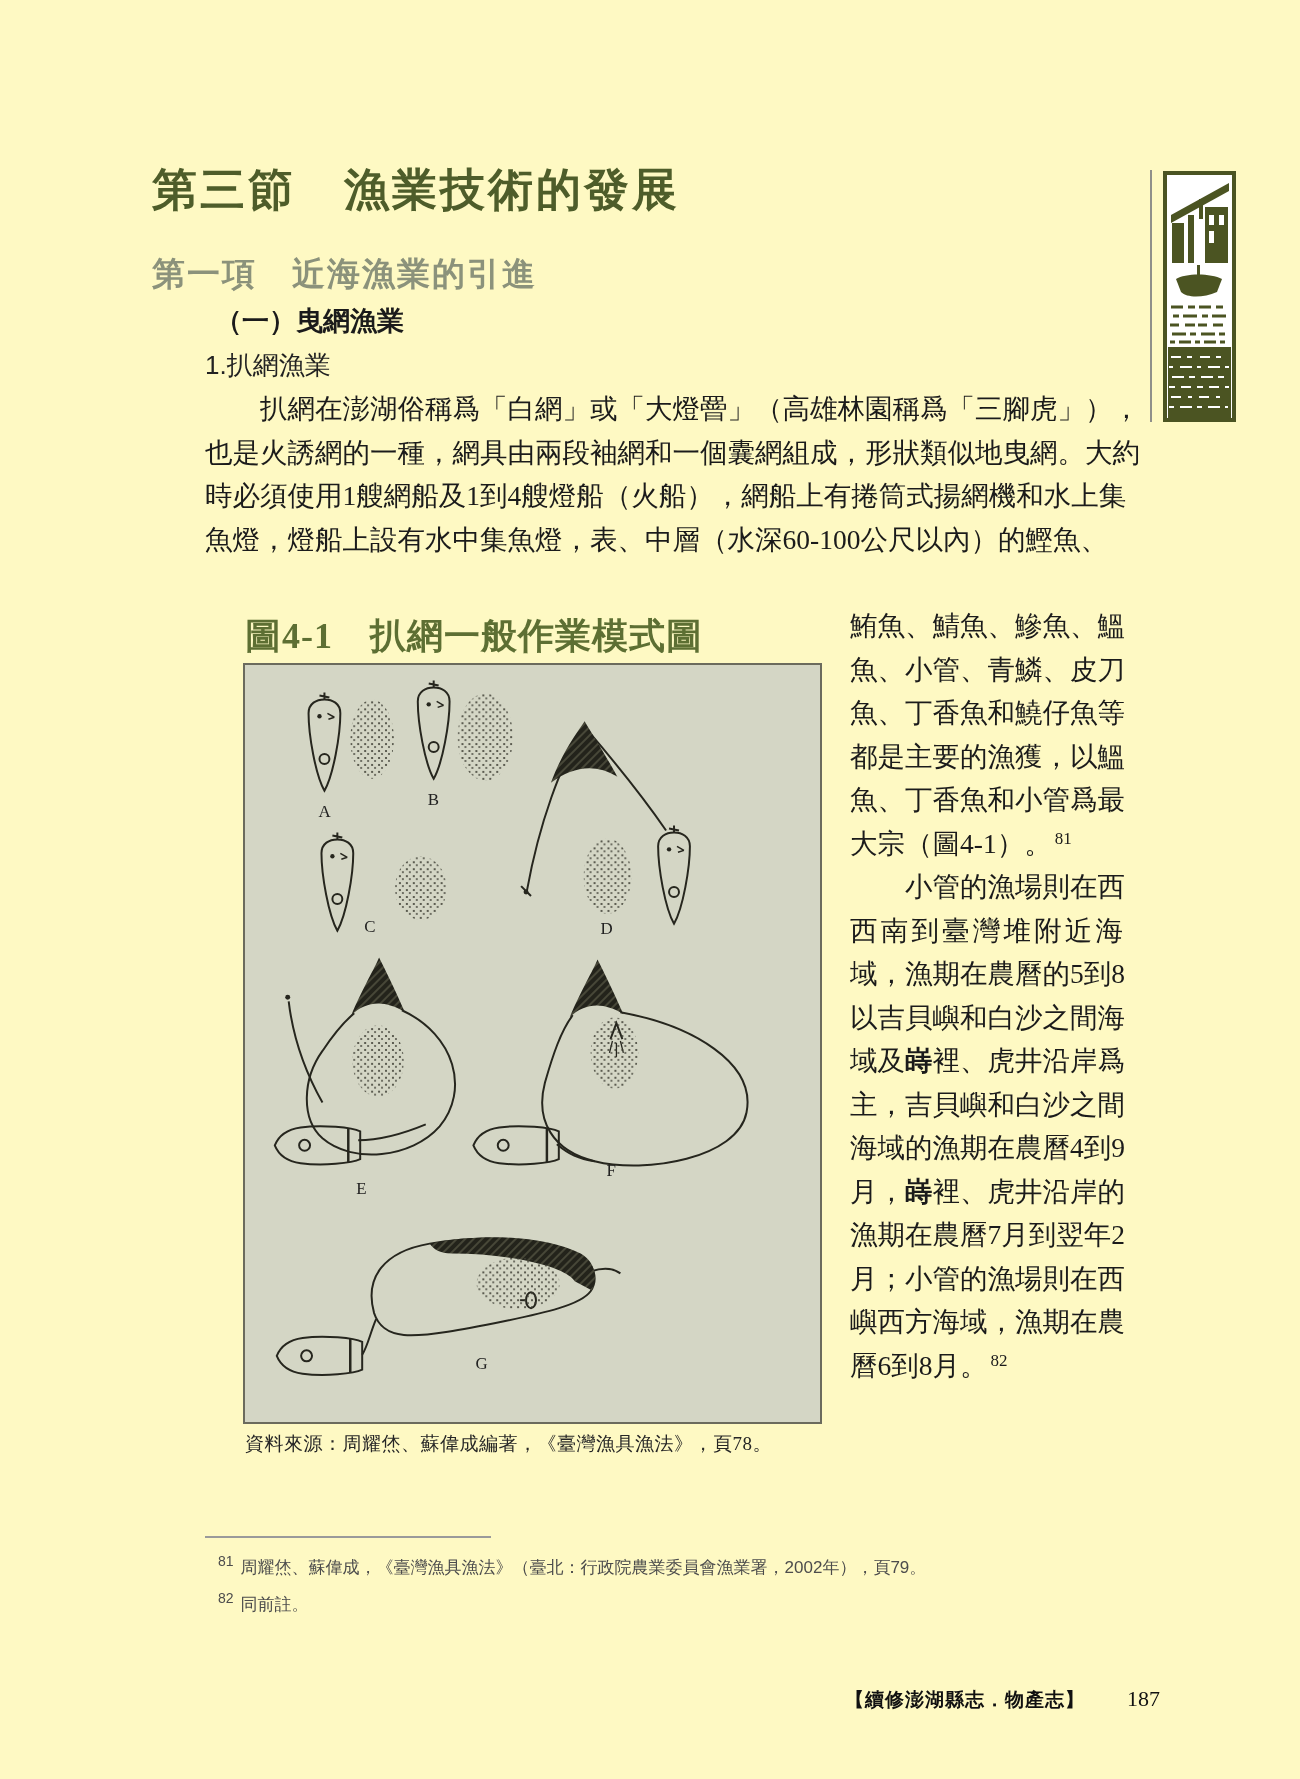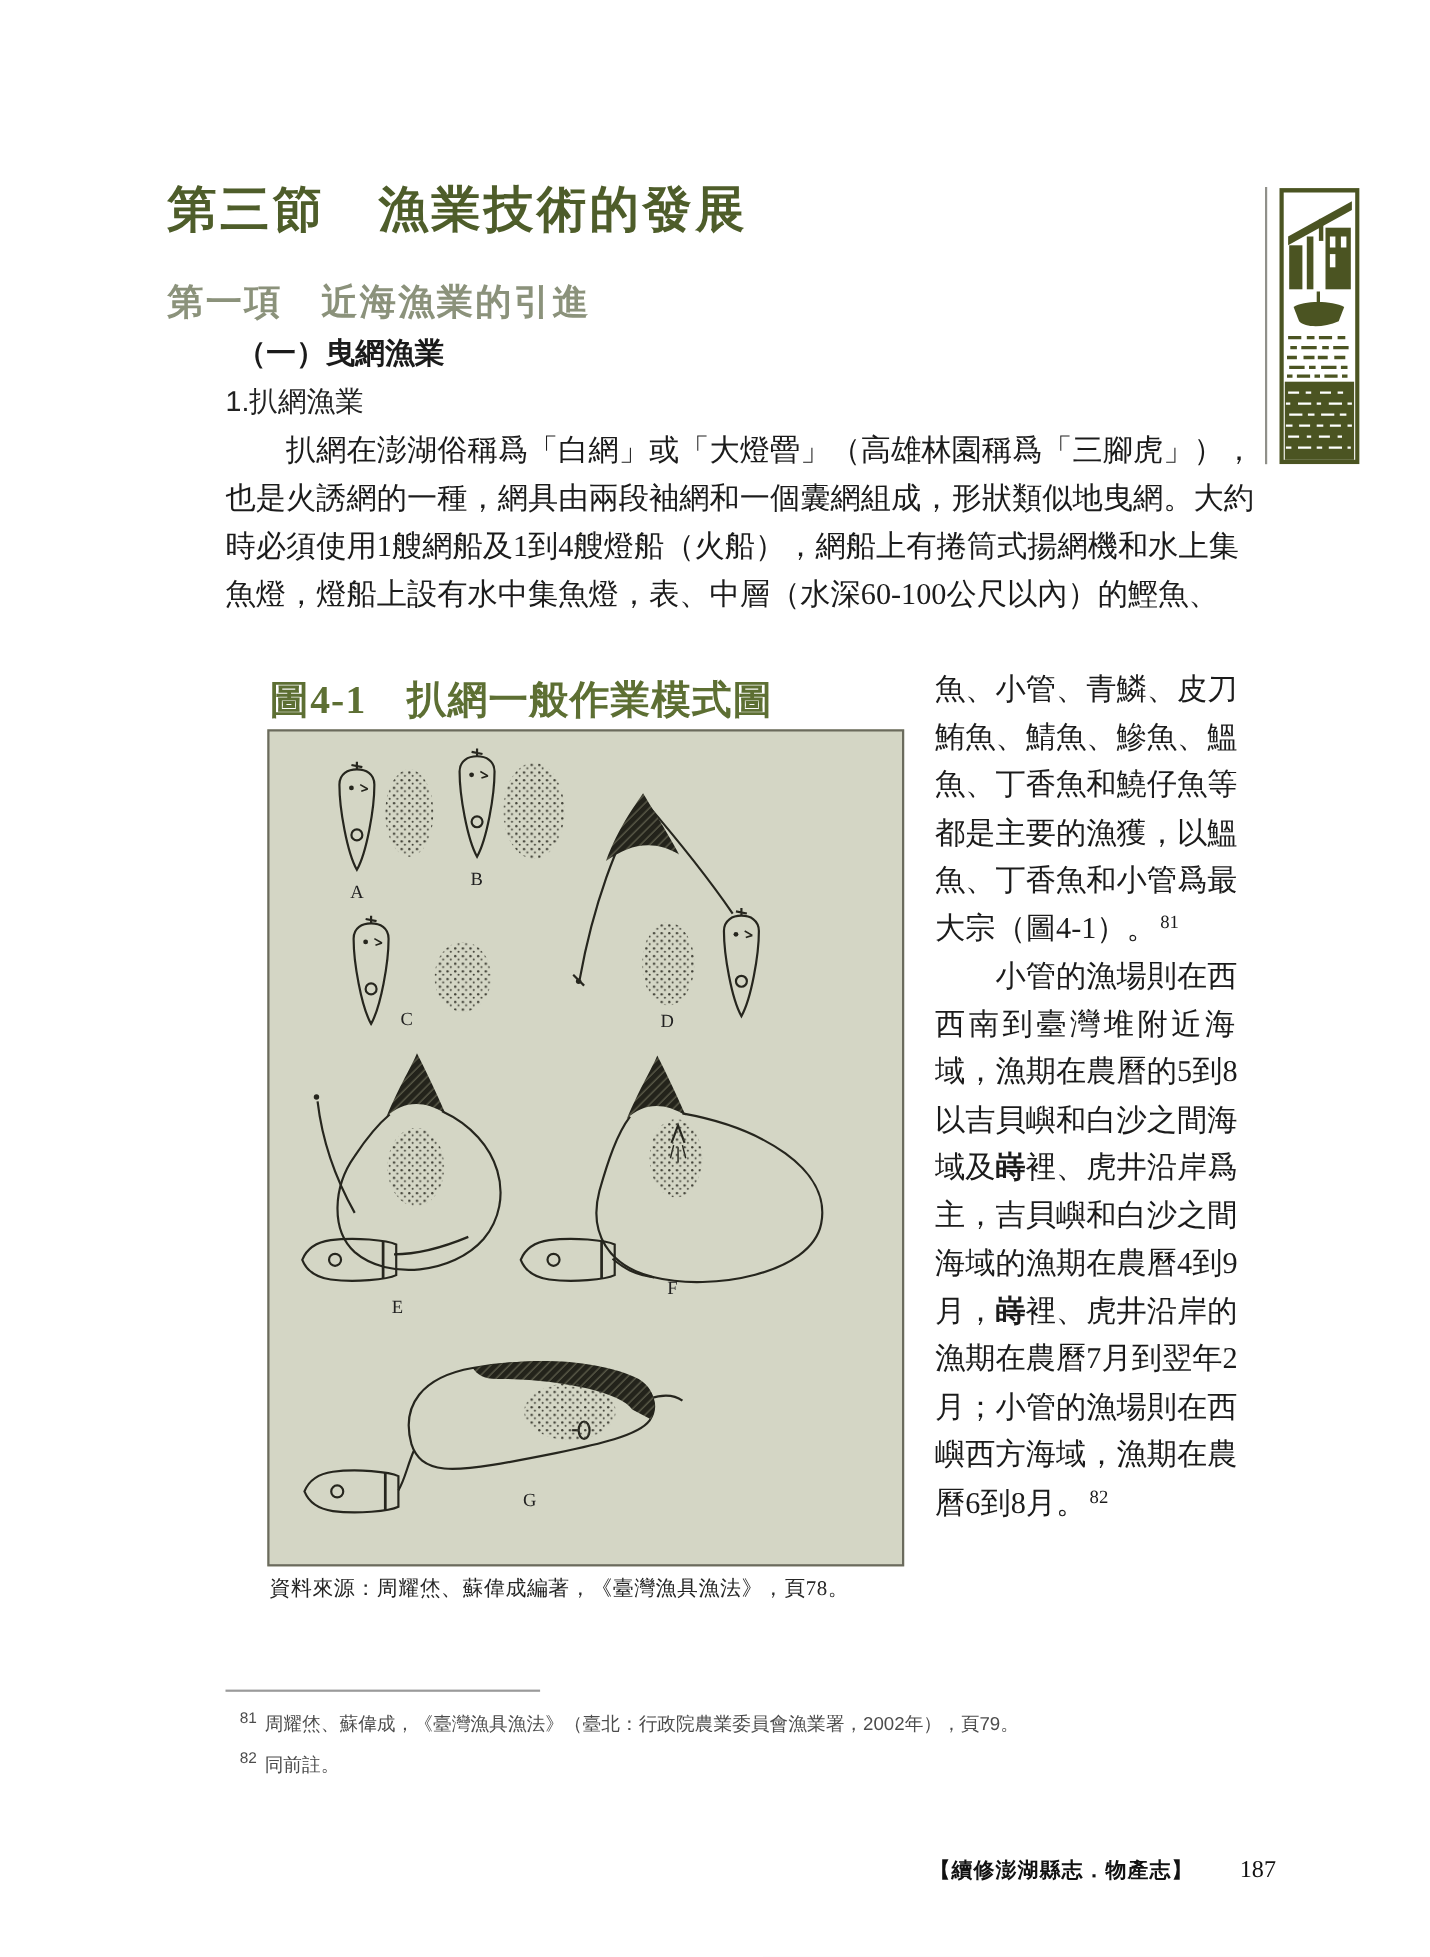--- a/index.html
+++ b/index.html
@@ -1,16 +1,16 @@
 <!DOCTYPE html>
 <html><head>
 <meta charset="utf-8">
 <style>
   html,body{margin:0;padding:0;background:#e9e9e9;}
-  .page{position:relative;width:1300px;height:1779px;background:#ffffff;overflow:hidden;
+  .page{position:relative;width:1300px;height:1779px;background:#fef9c3;overflow:hidden;
         font-family:"Liberation Serif","DejaVu Serif",serif;color:#1b1b1b;}
   .abs{position:absolute;}
   .title{left:152px;top:160px;font-size:45px;font-weight:bold;color:#4e5d2a;letter-spacing:3px;}
   .subtitle{left:152px;top:252px;font-size:33px;font-weight:bold;color:#8b927b;letter-spacing:2px;
         font-family:"Liberation Sans","DejaVu Sans",sans-serif;}
   .h3{left:215px;top:303px;font-size:27px;font-weight:bold;}
   .h4{left:205px;top:348px;font-size:26px;color:#222;font-family:"Liberation Sans","DejaVu Sans",sans-serif;}
   .para{line-height:43.5px;font-size:27.5px;}
   #main-para{left:205px;top:387px;width:918px;}
   #right-col{left:850px;top:604px;width:273px;}
@@ -135,22 +135,22 @@
         <text x="120" y="268">C</text>
         <text x="358" y="270">D</text>
         <text x="112" y="532">E</text>
         <text x="364" y="514">F</text>
         <text x="232" y="708">G</text>
       </g>
     </svg>
   </div>
 
   <div class="abs para" id="right-col">
+      <div class="jline">鮪魚、鯖魚、鰺魚、鰮</div>
       <div class="jline">魚、小管、青鱗、皮刀</div>
-      <div class="jline">鮪魚、鯖魚、鰺魚、鰮</div>
       <div class="jline">魚、丁香魚和鱙仔魚等</div>
       <div class="jline">都是主要的漁獲，以鰮</div>
       <div class="jline">魚、丁香魚和小管爲最</div>
       <div class="jline end">大宗（圖4-1）。<sup>81</sup></div>
       <div class="jline">　　小管的漁場則在西</div>
       <div class="jline">西南到臺灣堆附近海</div>
       <div class="jline">域，漁期在農曆的5到8</div>
       <div class="jline">以吉貝嶼和白沙之間海</div>
       <div class="jline">域及<b>嵵</b>裡、虎井沿岸爲</div>
       <div class="jline">主，吉貝嶼和白沙之間</div>

